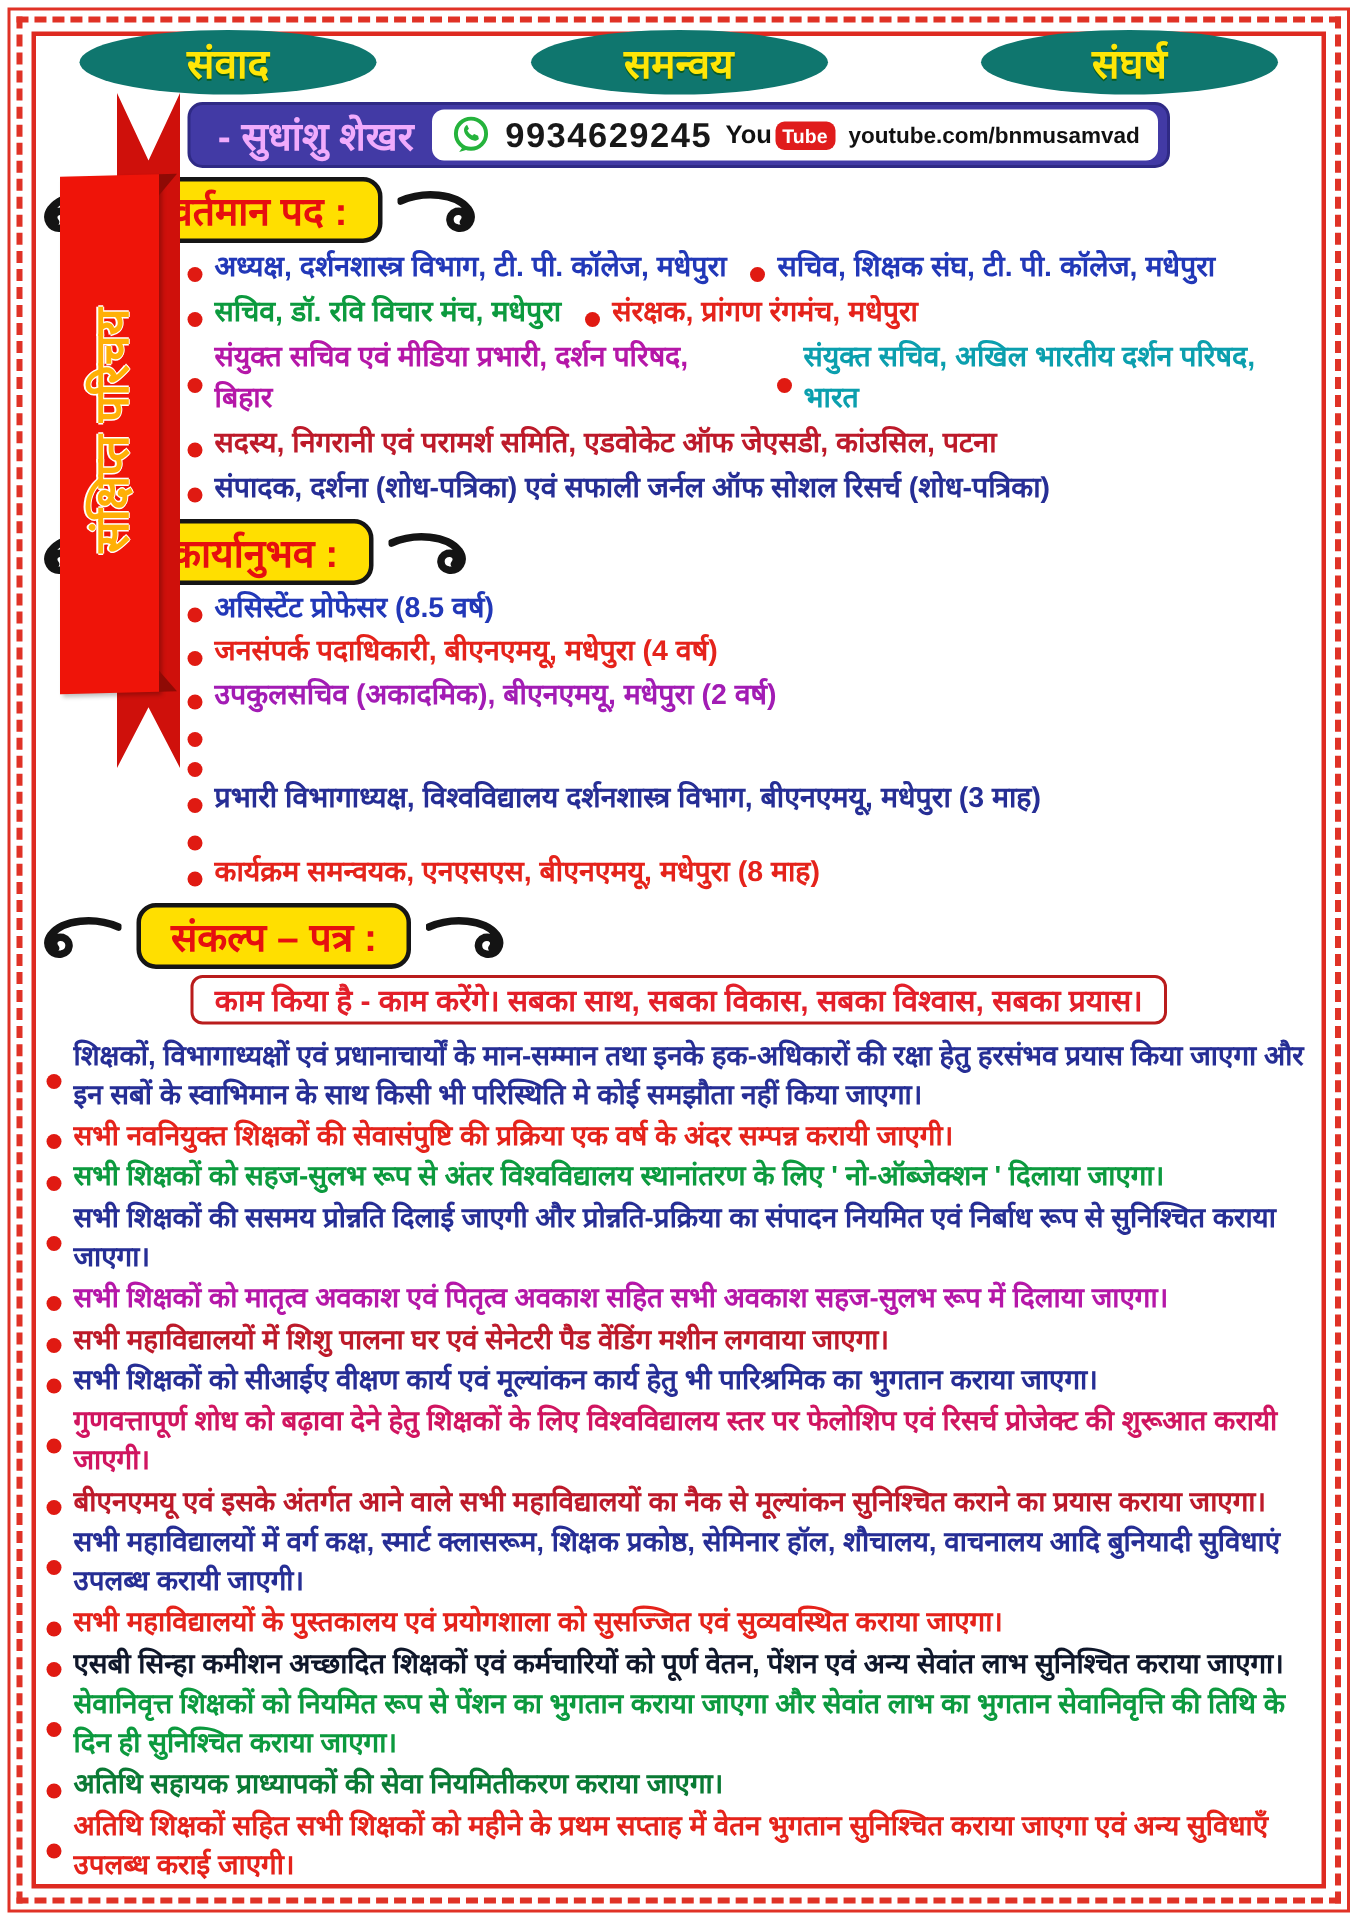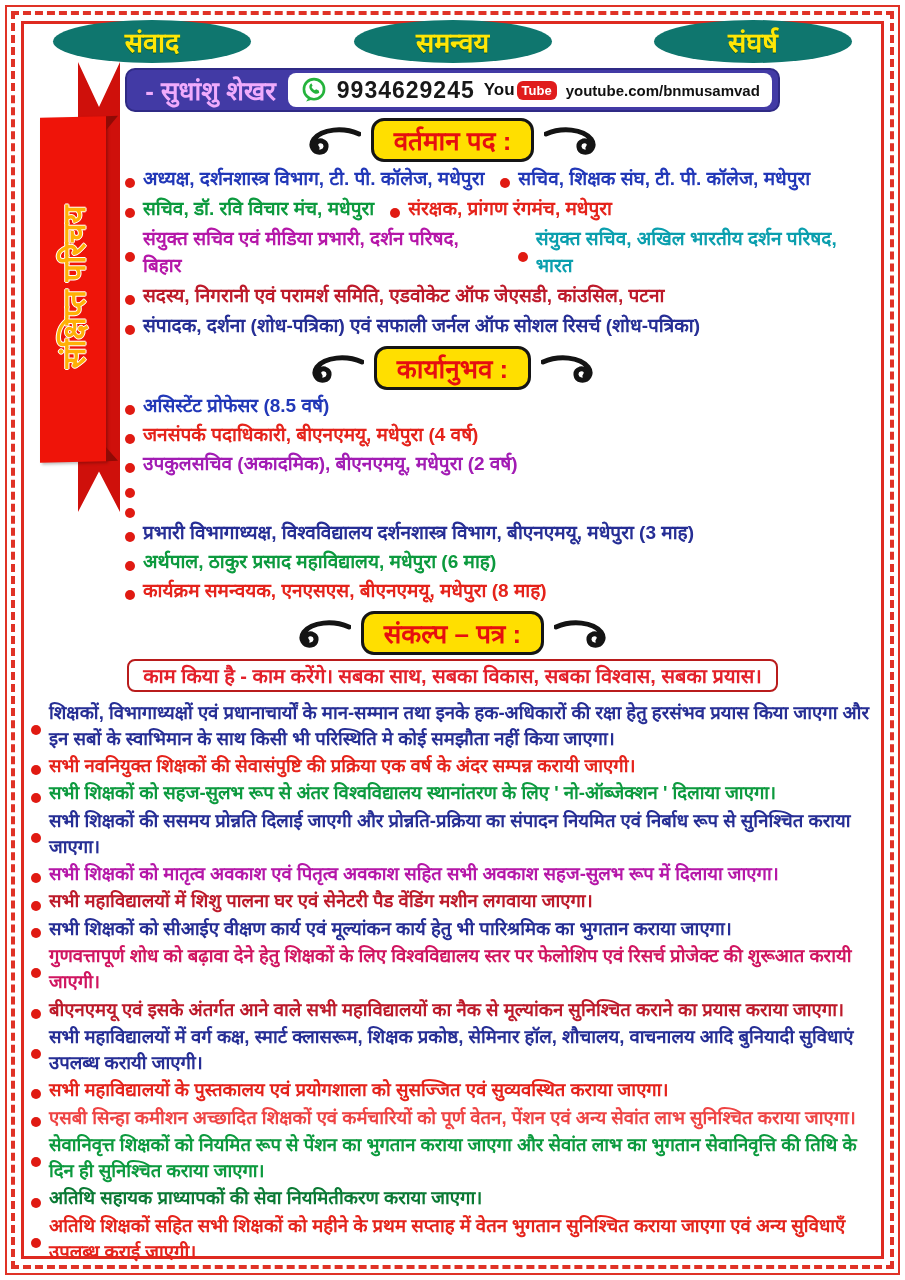--- a/index.html
+++ b/index.html
@@ -55,21 +55,21 @@
   }
   .ribbon .front:before{top:0;border-width:14px 12px 0 0;border-color:#8f0a05 transparent transparent transparent;}
   .ribbon .front:after{bottom:0;border-width:0 12px 14px 0;border-color:transparent transparent #8f0a05 transparent;}
   .ribbon .label{
     position:absolute;left:33px;top:50%;transform:translate(-50%,-50%) rotate(-90deg);
     white-space:nowrap;color:#ffb006;font-weight:bold;font-size:31px;
     text-shadow:-1px 0 #fff,1px 0 #fff,0 -1px #fff,0 1px #fff;
   }
 
   
-  .badge-row{display:flex;align-items:center;justify-content:center;gap:10px;margin-top:6px;}
+  .badge-row{display:flex;align-items:center;justify-content:flex-start;gap:10px;margin-top:6px;}
   .badge{
     background:#ffdf00;border:3px solid #151515;border-radius:13px;
     color:#e60f0f;font-weight:bold;font-size:26px;padding:1px 20px;white-space:nowrap;
   }
   .flourish{width:54px;height:30px;}
   .flourish.r{transform:scaleX(-1);}
 
   
   .dot{width:10px;height:10px;border-radius:50%;background:#e01a12;flex:0 0 auto;margin:8px 8px 0 0;}
   .li{display:flex;align-items:center;}
@@ -203,21 +203,20 @@
   </span>
       <span class="li">
     <span class="dot"></span>
   </span>
       <span class="li">
     <span class="dot"></span>
     <span class="txt" style="color: rgb(38, 46, 149);">प्रभारी विभागाध्यक्ष, विश्वविद्यालय दर्शनशास्त्र विभाग, बीएनएमयू, मधेपुरा (3 माह)</span>
   </span>
       <span class="li">
     <span class="dot"></span>
-    <span class="txt" style="color: rgb(12, 154, 62);">अर्थपाल, ठाकुर प्रसाद महाविद्यालय, मधेपुरा (6 माह)</span>
   </span>
       <span class="li">
     <span class="dot"></span>
     <span class="txt" style="color: rgb(229, 35, 27);">कार्यक्रम समन्वयक, एनएसएस, बीएनएमयू, मधेपुरा (8 माह)</span>
   </span>
     </div>
 
   <div class="badge-row">
     <svg class="flourish" viewBox="0 0 54 30">
       <path d="M52 9 C36 2 15 4 7 14 C2 21 7 28 14 27 C20 26 21 18 15 16 C10 15 7 19 10 23" fill="none" stroke="#141414" stroke-width="5" stroke-linecap="round"></path>
@@ -268,21 +267,21 @@
       <span class="li">
     <span class="dot"></span>
     <span class="txt" style="color: rgb(38, 46, 149);">सभी महाविद्यालयों में वर्ग कक्ष, स्मार्ट क्लासरूम, शिक्षक प्रकोष्ठ, सेमिनार हॉल, शौचालय, वाचनालय आदि बुनियादी सुविधाएं उपलब्ध करायी जाएगी।</span>
   </span>
       <span class="li">
     <span class="dot"></span>
     <span class="txt" style="color: rgb(229, 35, 27);">सभी महाविद्यालयों के पुस्तकालय एवं प्रयोगशाला को सुसज्जित एवं सुव्यवस्थित कराया जाएगा।</span>
   </span>
       <span class="li">
     <span class="dot"></span>
-    <span class="txt" style="color: #ef4444;">एसबी सिन्हा कमीशन अच्छादित शिक्षकों एवं कर्मचारियों को पूर्ण वेतन, पेंशन एवं अन्य सेवांत लाभ सुनिश्चित कराया जाएगा।</span>
+    <span class="txt" style="color: #0f172a;">एसबी सिन्हा कमीशन अच्छादित शिक्षकों एवं कर्मचारियों को पूर्ण वेतन, पेंशन एवं अन्य सेवांत लाभ सुनिश्चित कराया जाएगा।</span>
   </span>
       <span class="li">
     <span class="dot"></span>
     <span class="txt" style="color: rgb(12, 154, 62);">सेवानिवृत्त शिक्षकों को नियमित रूप से पेंशन का भुगतान कराया जाएगा और सेवांत लाभ का भुगतान सेवानिवृत्ति की तिथि के दिन ही सुनिश्चित कराया जाएगा।</span>
   </span>
       <span class="li">
     <span class="dot"></span>
     <span class="txt" style="color: rgb(10, 122, 52);">अतिथि सहायक प्राध्यापकों की सेवा नियमितीकरण कराया जाएगा।</span>
   </span>
       <span class="li">

